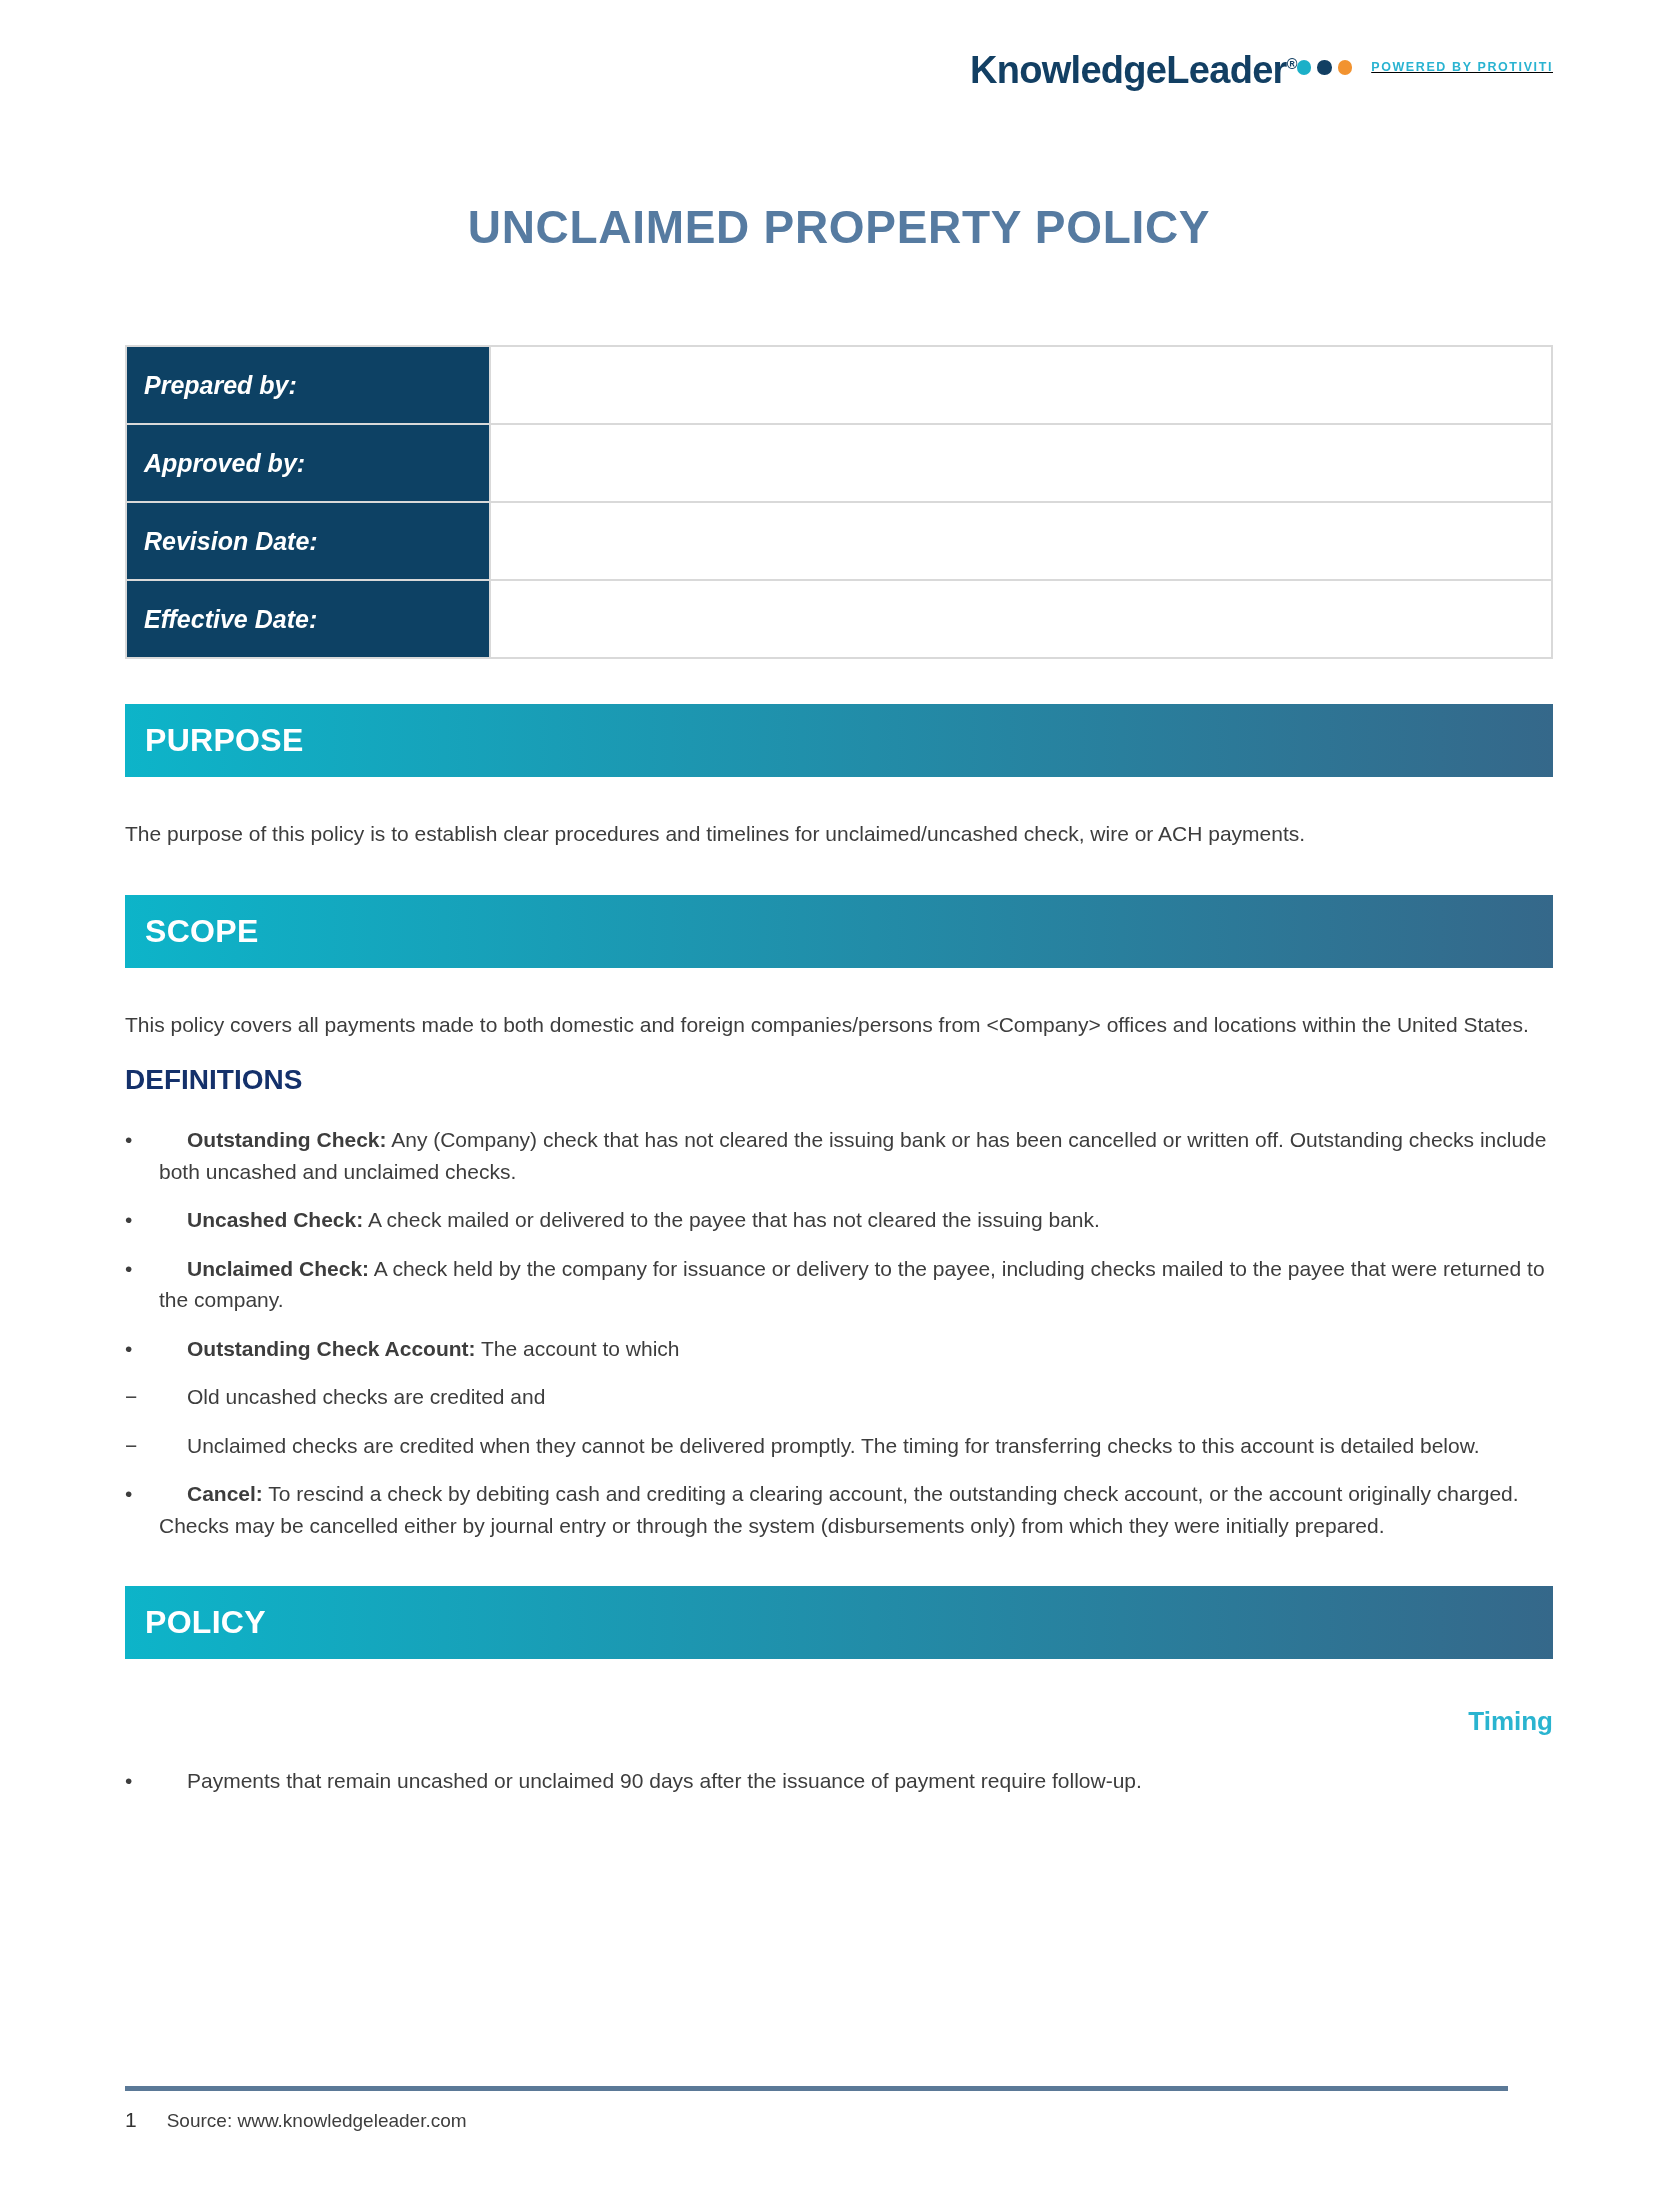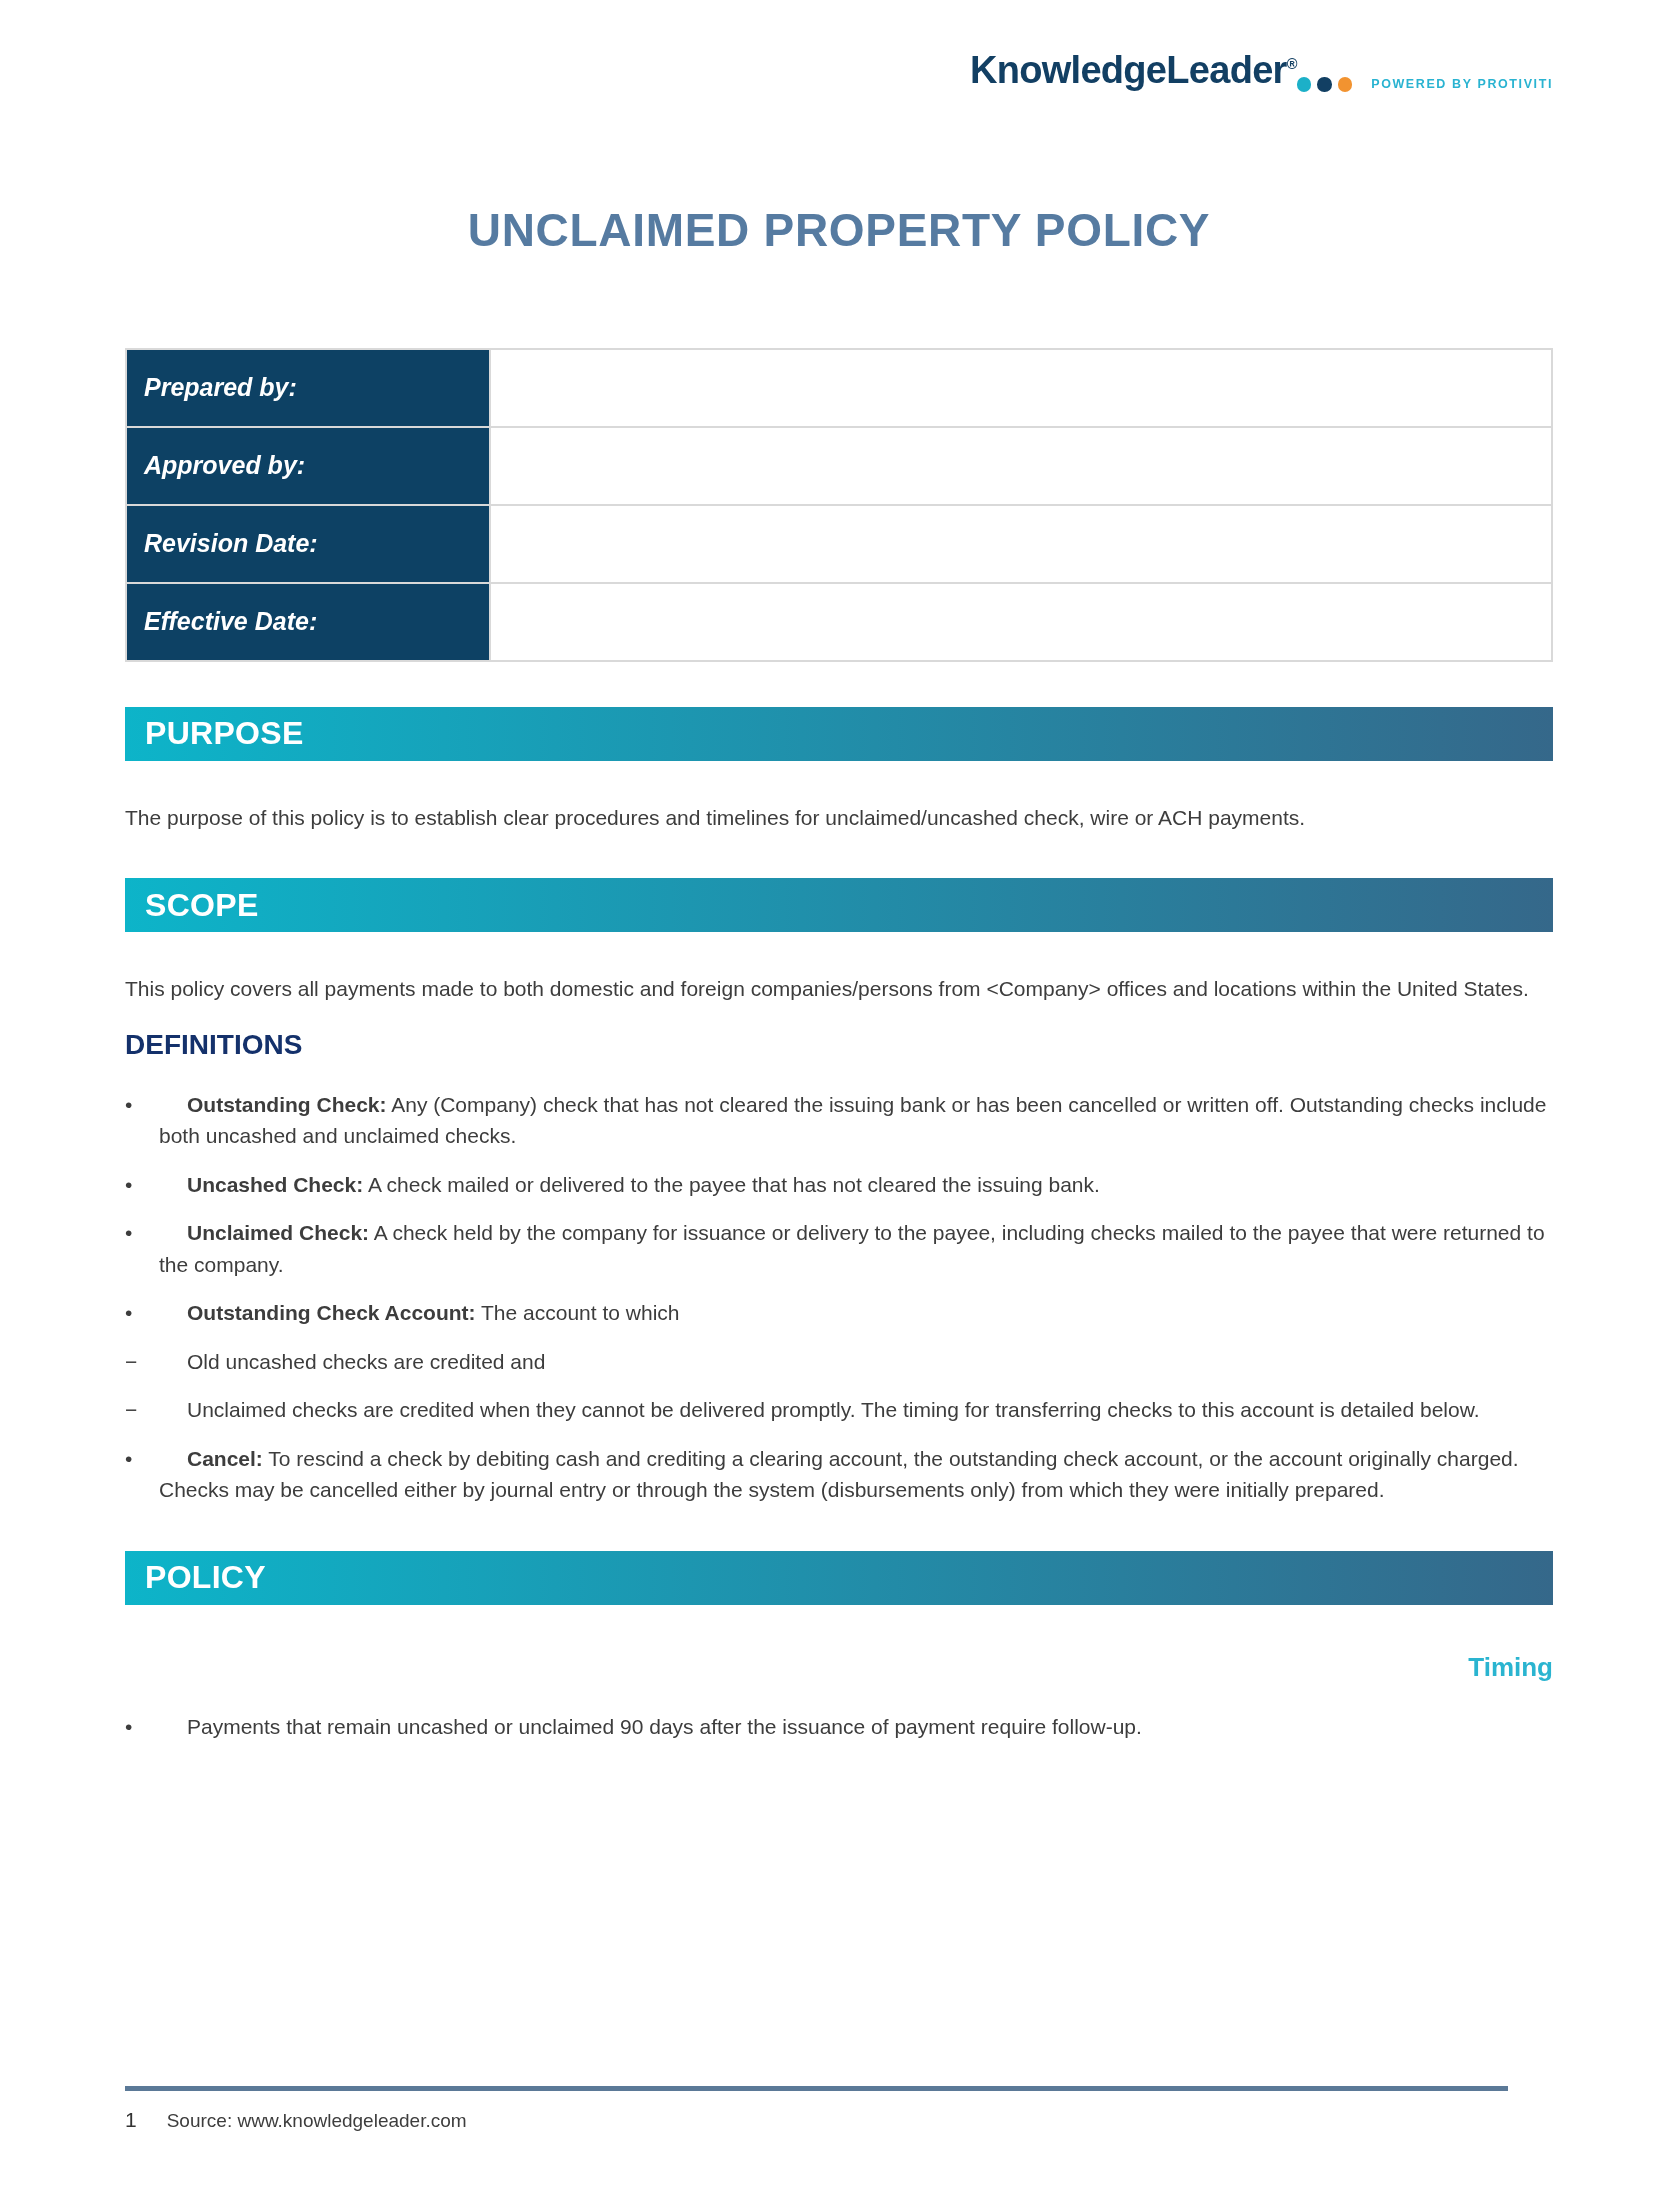--- a/index.html
+++ b/index.html
@@ -7,38 +7,38 @@
     position:relative; width:1678px; height:2194px; background:#ffffff;
     font-family:"Liberation Sans", sans-serif; overflow:hidden;
   }
   .content { padding:0 125px; }
 
   
   .logo-wrap { display:flex; justify-content:flex-end; padding-top:51px; }
   .logo { display:flex; flex-direction:row; align-items:flex-start; }
   .wordmark { font-size:38px; font-weight:700; color:#123f63; line-height:1; letter-spacing:-0.7px; }
   .reg { font-size:14.5px; vertical-align:super; font-weight:700; }
-  .tagline-row { display:flex; align-items:center; margin-top:26px; }
+  .tagline-row { display:flex; align-items:center; margin-top:9px;text-decoration:underline; }
   .dot { width:14.5px; height:14.5px; border-radius:50%; margin-right:6px; }
   .dot-teal { background:#1cb0c8; }
   .dot-navy { background:#123f63; }
   .dot-orange { background:#f29330; }
   .tagline { margin-left:13px; font-size:12.5px; font-weight:700; color:#29b3d1; letter-spacing:1.6px; }
 
   
   .doc-title { margin-top:111px; text-align:center; font-weight:700; font-size:46px; color:#567ba1; letter-spacing:0.7px; }
 
   
   .meta-table { width:100%; border-collapse:collapse; margin-top:91px; }
   .meta-table td { border:2.6px solid #d9d9d9; height:74px;font-style:italic; }
   .meta-table td.cell-label { width:344px; background:#0d4164; color:#ffffff; font-weight:700; font-size:25px; padding-left:17px; }
   .meta-table td.cell-value { background:#ffffff; }
 
   
-  .banner { margin-top:45px; height:54px; display:flex; align-items:center;
+  .banner { margin-top:45px; height:73px; display:flex; align-items:center;
     background:linear-gradient(90deg,#0db4c9 0%,#35688a 100%); }
   .banner-text { color:#ffffff; font-weight:700; font-size:32px; padding-left:20px; letter-spacing:0.3px; }
 
   .para { margin-top:41px; font-size:21px; line-height:1.5; color:#3d3d3d; }
 
   .sub-heading { margin-top:24px; font-size:28px; font-weight:700; color:#14316b; }
   .timing-heading { margin-top:47px; font-size:26px; font-weight:700; color:#2ab4d0;text-align:right; }
 
   .list { margin-top:28px; }
   .list-item { display:flex; margin-bottom:17px; font-size:21px; line-height:1.5; color:#3d3d3d; }

